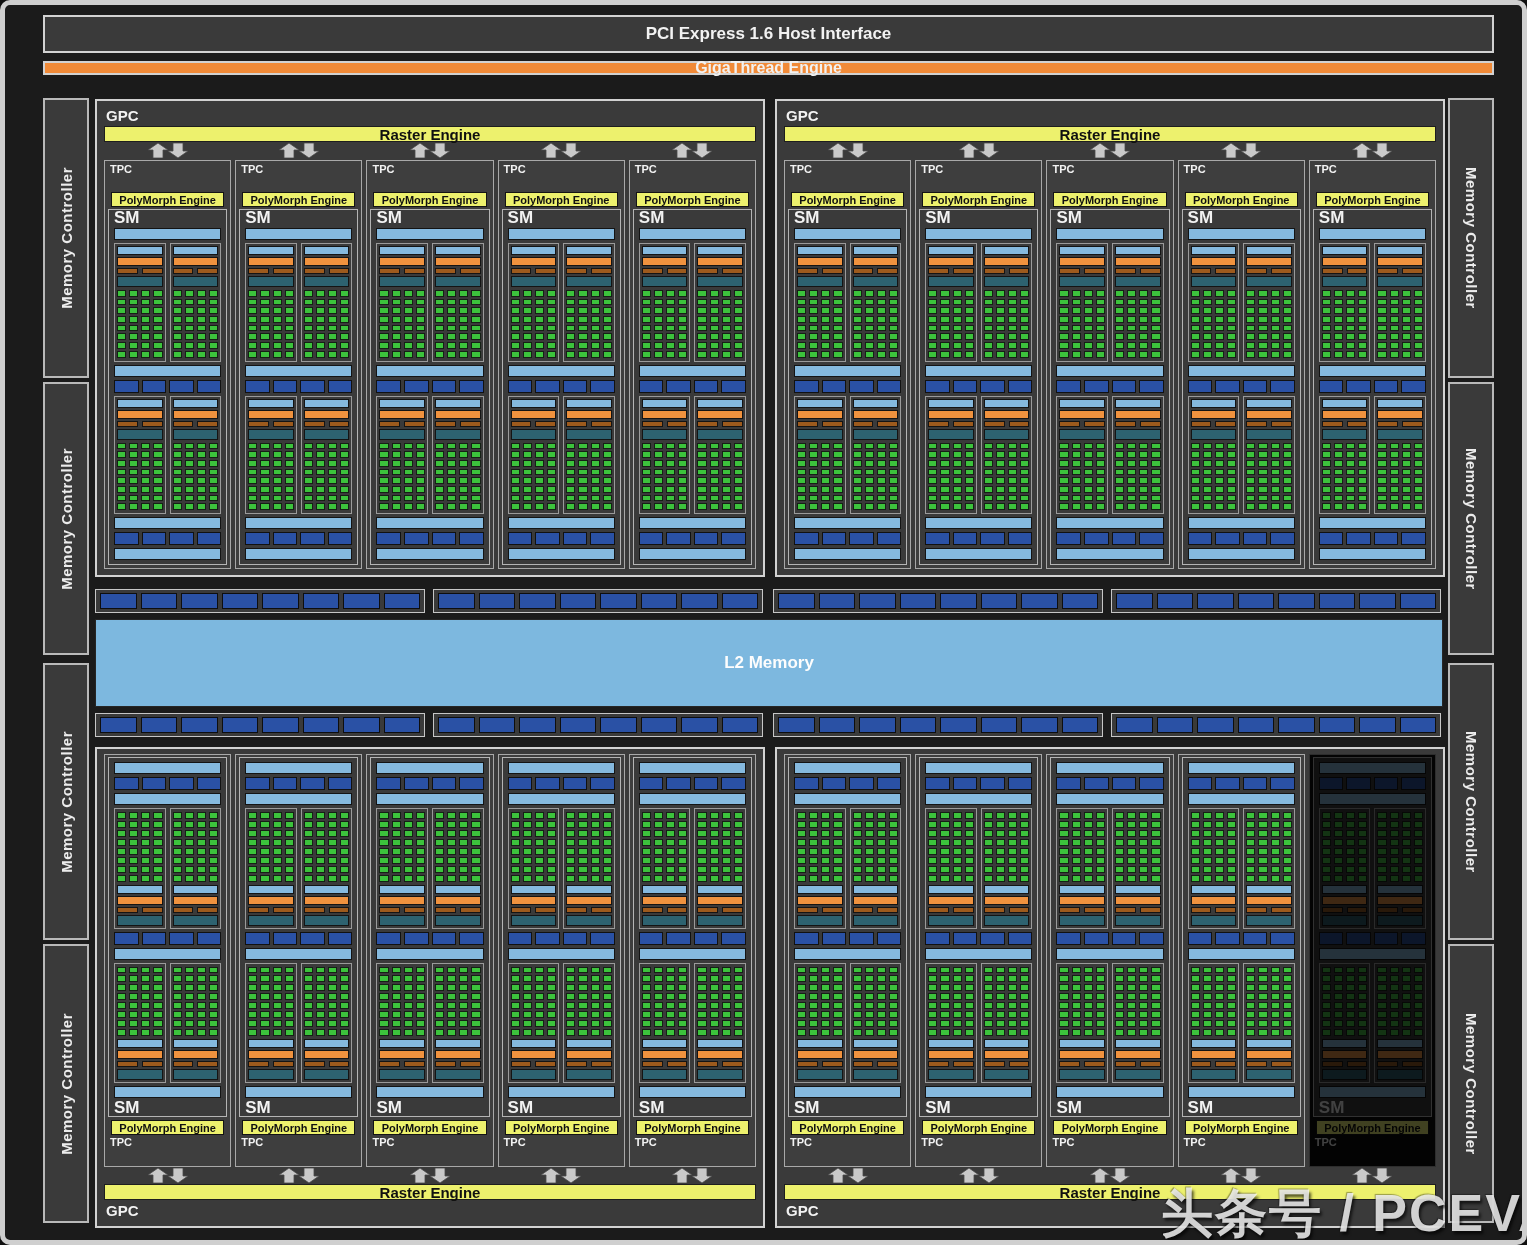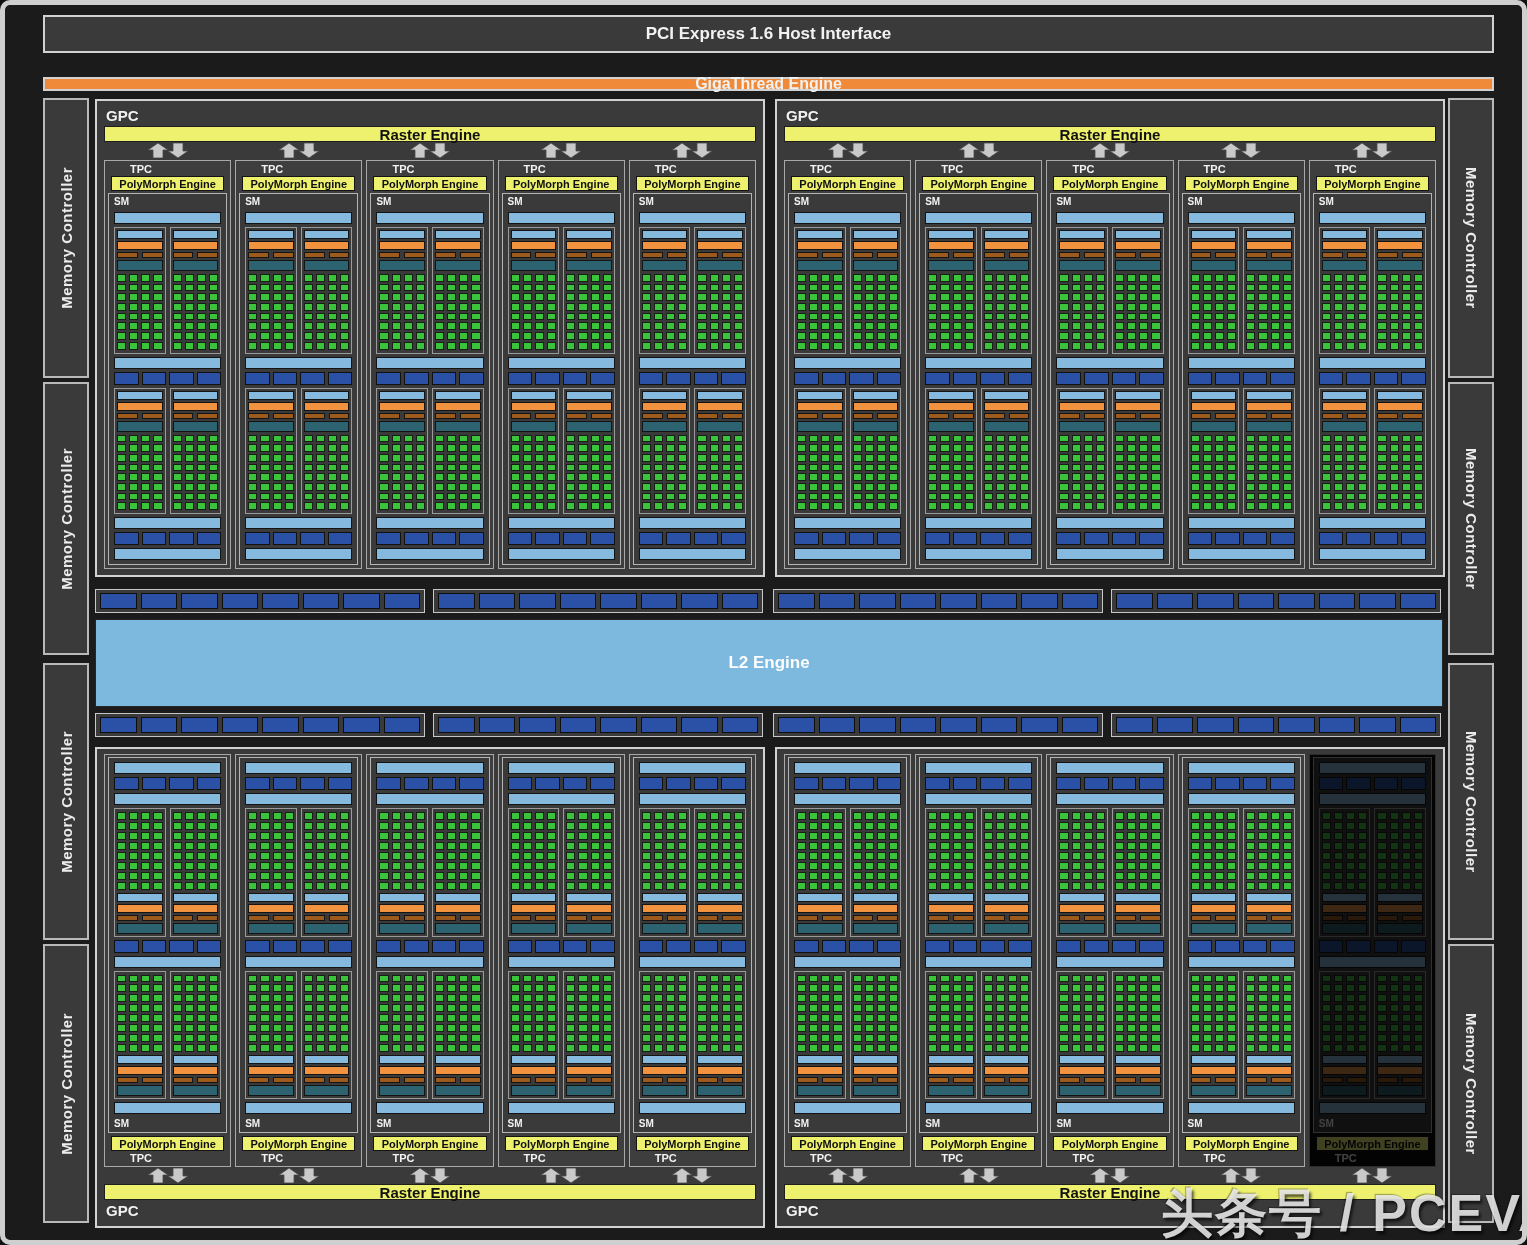--- a/index.html
+++ b/index.html
@@ -28,21 +28,21 @@
     background:var(--bg);
     border:5px solid #cfcfcf; border-radius:10px;
     overflow:hidden;
   }
   .topbar{
     position:absolute; left:38px; width:1451px;
     display:flex; align-items:center; justify-content:center;
     color:var(--txt); font-weight:bold;
   }
   .pci{top:10px; height:38px; background:var(--panel); border:2px solid var(--panel-border); font-size:17px;}
-  .giga{top:72px; height:14px; background:var(--giga); border:2px solid var(--panel-border); font-size:16px;}
+  .giga{top:56px; height:14px; background:var(--giga); border:2px solid var(--panel-border); font-size:16px;}
   .mc{
     position:absolute; width:46px; background:var(--panel);
     border:2px solid #b9b9b9;
     display:flex; align-items:center; justify-content:center;
   }
   .mc span{
     color:#ececec; font-weight:bold; font-size:15px; letter-spacing:.5px;
     writing-mode:vertical-rl; white-space:nowrap;
   }
   .mc.left span{transform:rotate(180deg);}
@@ -60,34 +60,34 @@
     color:#101010; font-weight:bold; font-size:15px;
   }
   .arrow-row{flex:none; height:17px; display:flex; gap:4px;}
   .arrow-cell{flex:1; display:flex; align-items:center; justify-content:center;}
   .tpc-row{flex:1; display:flex; gap:4px; min-height:0; margin-top:1px;}
   .tpc{
     flex:1; background:#3e3e3e; border:1px solid var(--tpc-border);
     display:flex; flex-direction:column; padding:1px 3px; min-height:0;
   }
   .tpc.disabled{filter:brightness(0.27) saturate(0.9); background:#0a0a0a;}
-  .tpc-label{flex:none; color:var(--txt); font-weight:bold; font-size:11px; height:14px; line-height:15px; padding-left:2px;margin-left:20px;}
+  .tpc-label{flex:none; color:var(--txt); font-weight:bold; font-size:11px; height:30px; line-height:15px; padding-left:2px;}
   .polymorph{
     flex:none; height:15px; margin:0 3px 1px 3px; background:var(--yellow); border:1px solid #141414;
     display:flex; align-items:center; justify-content:center;
     color:#101010; font-weight:bold; font-size:11px;
   }
   .tpc.bottom .polymorph{margin:1px 3px 0 3px;}
   .sm{
     flex:1; min-height:0; margin:1px 0 2px 0; background:var(--panel);
     border:1px solid var(--sm-border);
     display:flex; flex-direction:column; gap:3px; padding:1px 5px 4px 5px;
   }
   .tpc.bottom .sm{padding:4px 5px 1px 5px;}
-  .sm-label{flex:none; color:var(--txt); font-weight:bold; font-size:10px; height:14px; line-height:14px;}
+  .sm-label{flex:none; color:var(--txt); font-weight:bold; font-size:17px; height:14px; line-height:14px;}
   .bar{border:1px solid #141414;}
   .lb-full{flex:none; height:12px; background:var(--lightblue);}
   .db-row{flex:none; height:13px; display:flex; gap:3px;}
   .db-seg{flex:1; background:var(--darkblue); border:1px solid #111;}
   .block{flex:1; min-height:0; display:flex; gap:4px;}
   .col{
     flex:1; min-width:0; border:1px solid var(--col-border);
     display:flex; flex-direction:column; gap:2px; padding:2px;
   }
   .lb-col{flex:none; height:9px; background:var(--lightblue);}
@@ -4311,21 +4311,21 @@
         <div class="l2-seg"></div>
         <div class="l2-seg"></div>
         <div class="l2-seg"></div>
         <div class="l2-seg"></div>
         <div class="l2-seg"></div>
         <div class="l2-seg"></div>
         <div class="l2-seg"></div>
       </div>
     </div>
   <div class="l2cache">
-    <span>L2 Engine</span>
+    <span>L2 Memory</span>
   </div>
   <div id="l2row-bottom">
       <div class="l2row-group" style="left: 90px; top: 708px;">
         <div class="l2-seg"></div>
         <div class="l2-seg"></div>
         <div class="l2-seg"></div>
         <div class="l2-seg"></div>
         <div class="l2-seg"></div>
         <div class="l2-seg"></div>
         <div class="l2-seg"></div>

